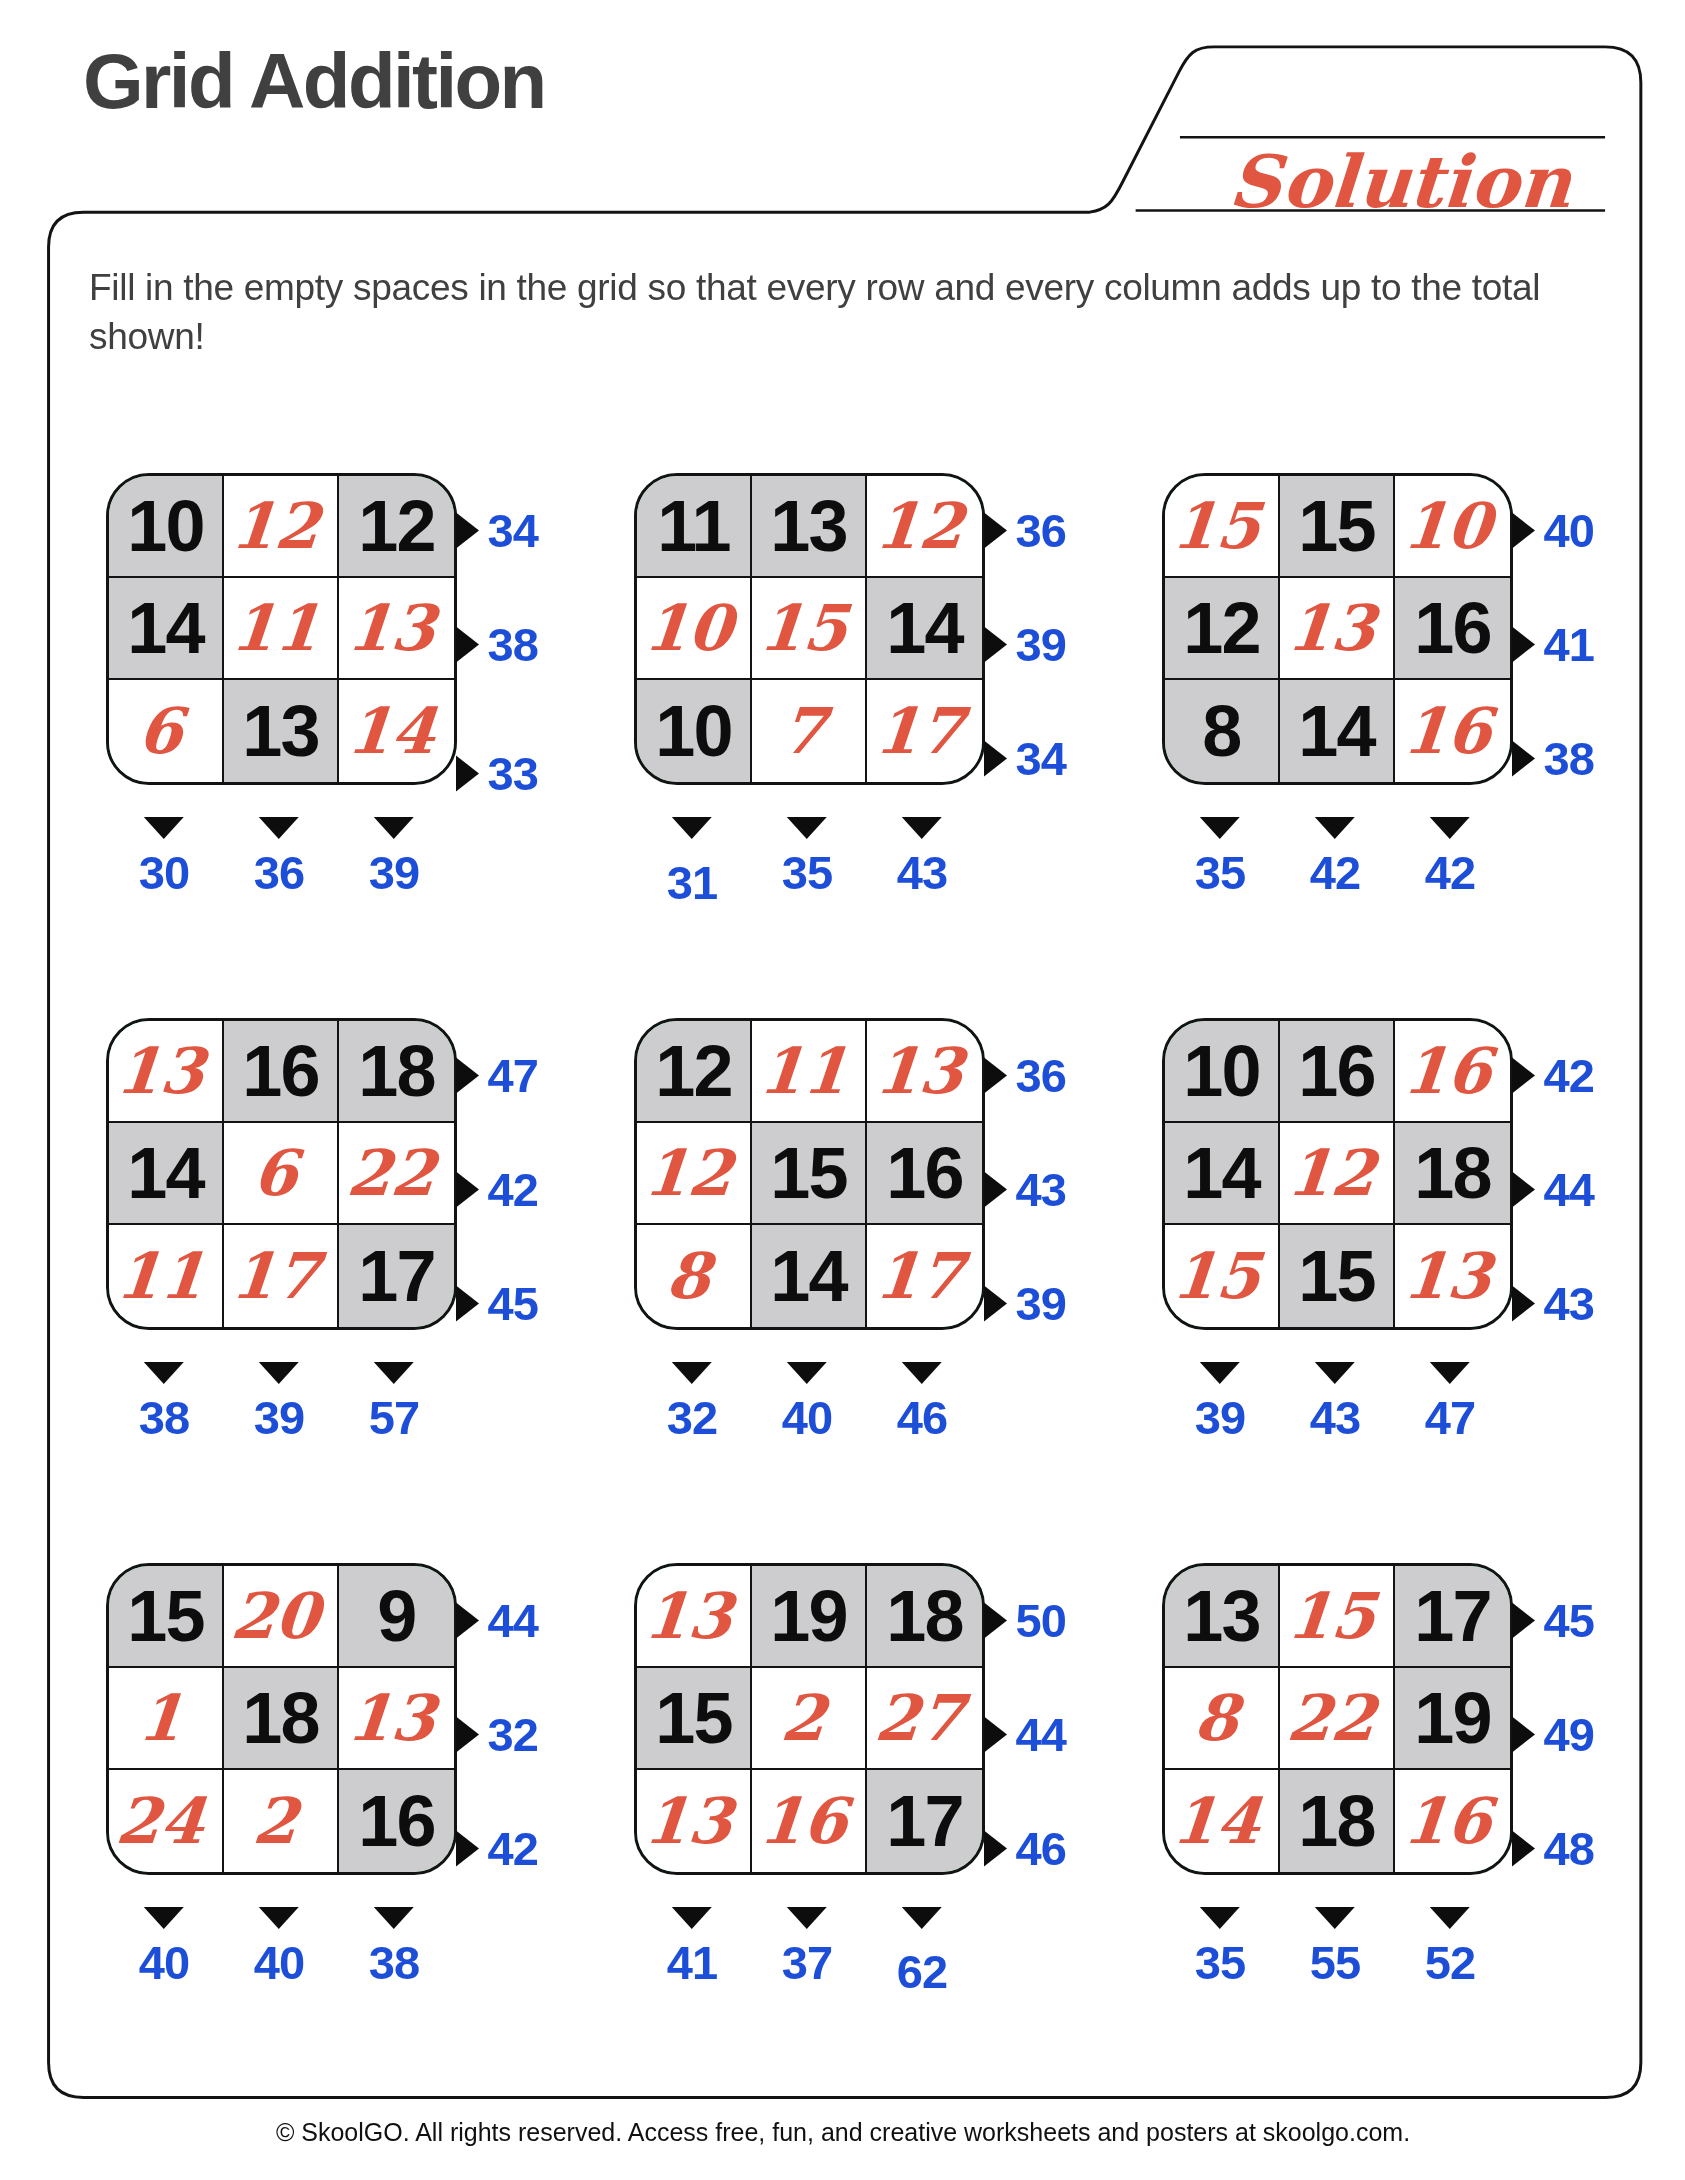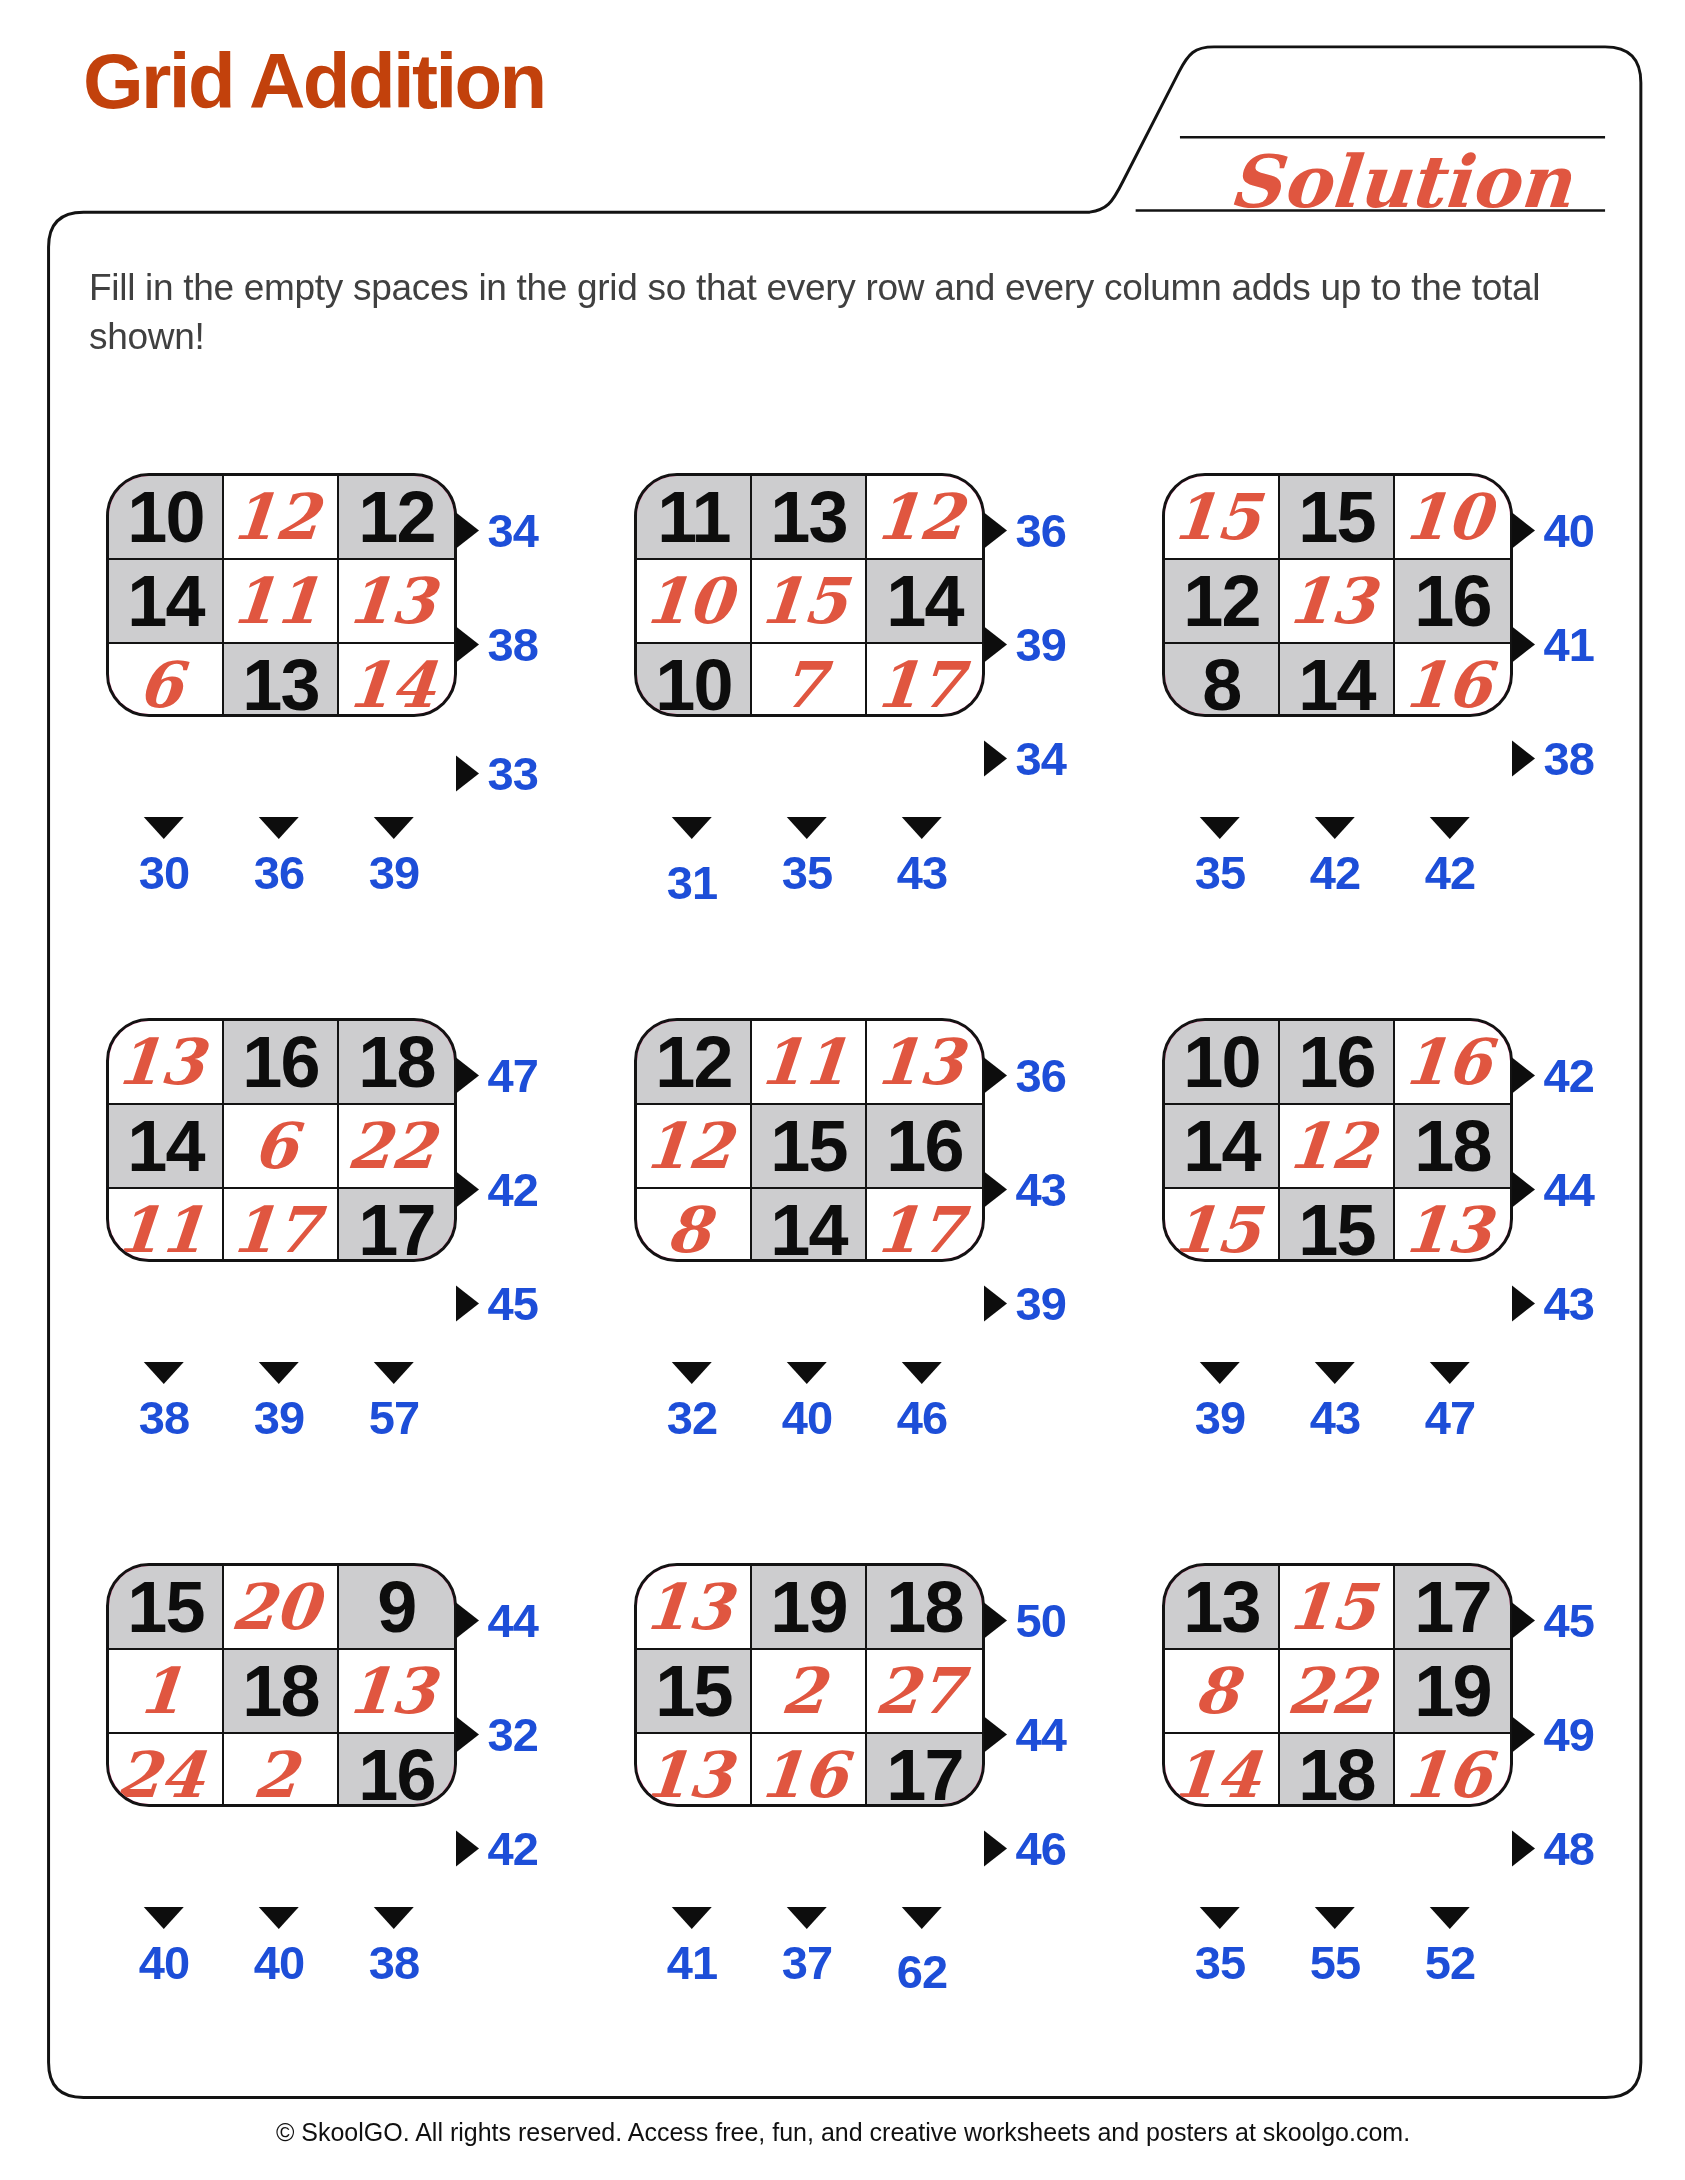--- a/index.html
+++ b/index.html
@@ -12,21 +12,21 @@
     color: #131313;
   }
   #frame-svg {
     position: absolute; left: 0; top: 0;
     width: 1686px; height: 2181px;
     pointer-events: none;
   }
   #page-title {
     position: absolute; left: 83px; top: 36px;
     font-size: 78px; font-weight: bold; letter-spacing: -2.6px;
-    color: #c2410c;
+    color: #404040;
   }
   #solution-label {
     position: absolute; left: 1193px; top: 139px; width: 426px;
     text-align: center;
     font-family: "DejaVu Serif", serif;
     font-style: italic; font-weight: bold;
     font-size: 72px;
     color: var(--accent, #E05640);
     transform: skewX(-7deg);
   }
@@ -37,25 +37,25 @@
   }
   #puzzles {
     position: absolute; left: 106px; top: 473px;
     display: grid;
     grid-template-columns: repeat(3, 528px);
     grid-auto-rows: 545px;
   }
   .puzzle { position: relative; width: 528px; height: 545px; }
   .pgrid {
     position: absolute; left: 0; top: 0;
-    width: 351px; height: 244px;
+    width: 351px; height: 312px;
     border: 3px solid var(--ink, #131313);
     border-radius: 43px;
     overflow: hidden;
-    background: #be185d;
+    background: #86efac;
     display: grid;
     grid-template-columns: repeat(3, 1fr);
     grid-template-rows: repeat(3, 1fr);
   }
   .cell {
     display: flex; align-items: center; justify-content: center;
     border-right: 2.6px solid var(--ink, #131313);
     border-bottom: 2.6px solid var(--ink, #131313);
     background: #fff;
   }

